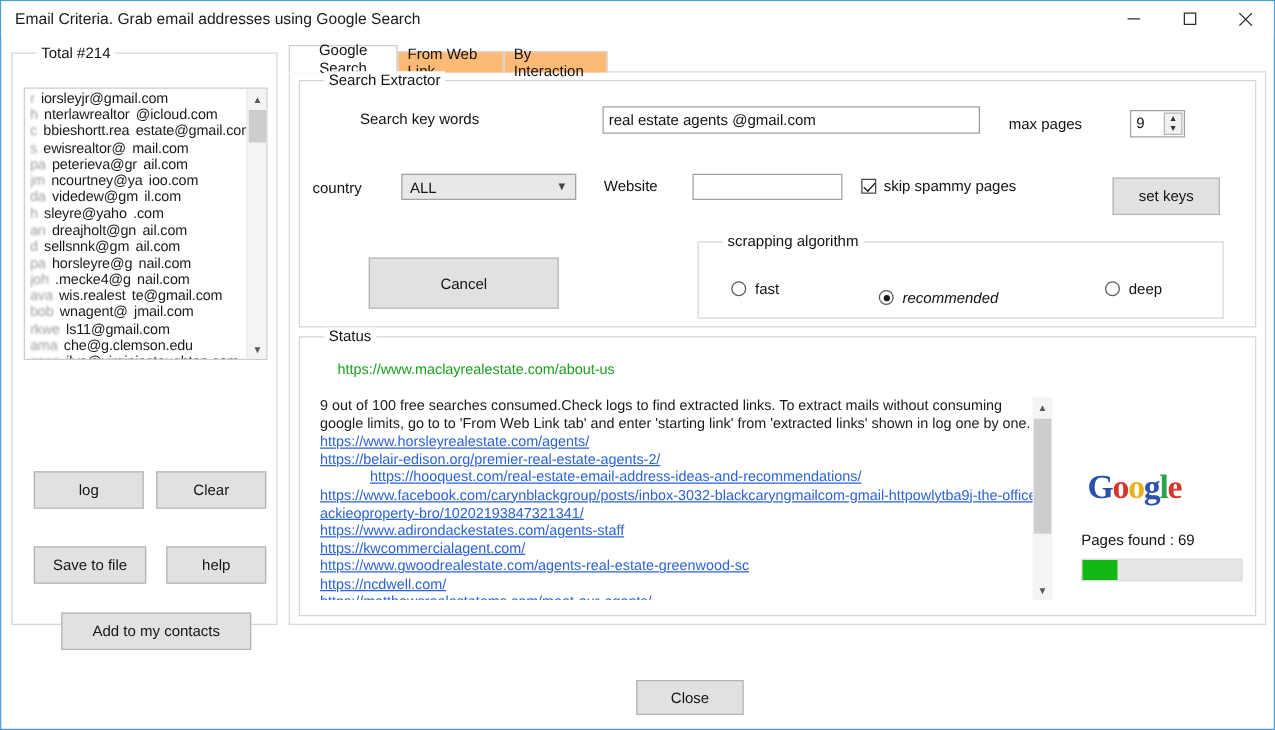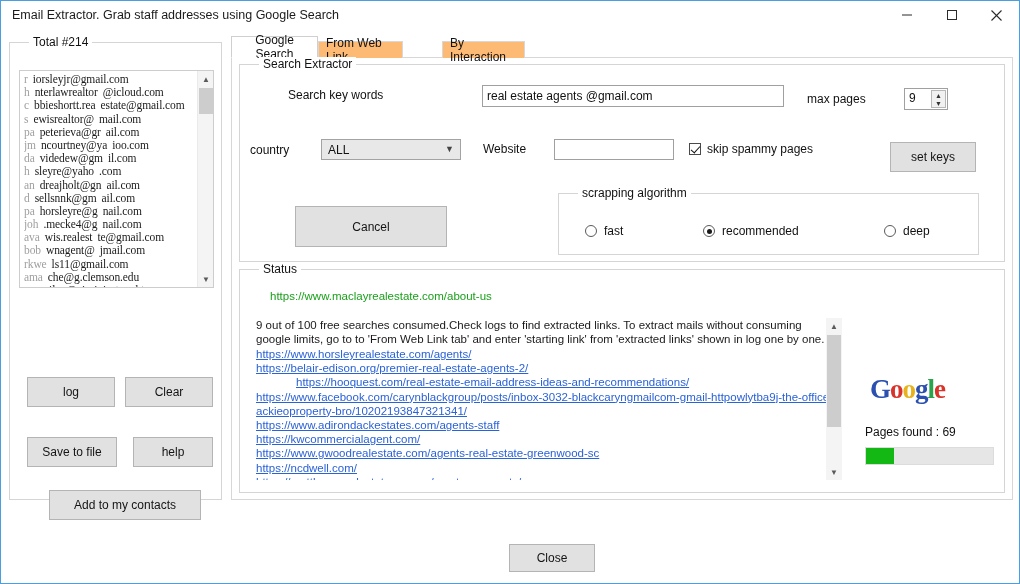--- a/index.html
+++ b/index.html
@@ -76,21 +76,20 @@
 
   #email-list {
     position: absolute;
     left: 9px; top: 27px;
     width: 195px;
     height: 218px;
     border: 1px solid #cdcdcd;
     background: #ffffff;
     box-sizing: border-box;
     overflow: hidden;
-    font-family: Liberation Serif, serif;
   }
   #email-items {
     position: absolute;
     left: 0; top: 2px;
     width: 180px;
     padding-left: 4px;
   }
   .email-row {
     height: 13.2px;
     line-height: 13.2px;
@@ -325,21 +324,21 @@
   }
   .rbox.on::after {
     content: "";
     position: absolute;
     left: 2.5px; top: 2.5px;
     width: 5px; height: 5px;
     border-radius: 50%;
     background: #1a1a1a;
   }
   #radio-fast  { left: 26px; top: 30px; }
-  #radio-rec   { left: 144px; top: 30px; }
+  #radio-rec   { left: 144px; top: 37px; font-style: italic; }
   #radio-deep  { left: 325px; top: 30px; }
 
   
   #status-group { left: 238px; top: 268px; width: 766px; height: 224px; }
 
   #status-current {
     position: absolute;
     left: 30px; top: 20px;
     font-size: 11.5px;
     color: #1aa01a;
@@ -416,21 +415,21 @@
     left: 508px; top: 543px;
     width: 86px; height: 28px;
   }
 </style>
 </head>
 <body>
 
 <div id="app">
 
   <div id="titlebar">
-    <div id="title-text">Email Extractor. Grab staff addresses using Google Search</div>
+    <div id="title-text">Email Criteria. Grab email addresses using Google Search</div>
 
     <div class="wbtn" id="btn-min">
       <span>
         <svg width="12" height="12" viewBox="0 0 12 12">
             <line x1="1" y1="6" x2="11" y2="6" stroke="#2b2b2b" stroke-width="1"></line>
           </svg>
       </span>
     </div>
     <div class="wbtn" id="btn-max">
       <span>
@@ -484,21 +483,21 @@
     <div class="btn" id="btn-savefile">Save to file</div>
     <div class="btn" id="btn-help">help</div>
     <div class="btn" id="btn-contacts">Add to my contacts</div>
   </div>
 
   <div id="tabpanel"></div>
 
   <div id="tabstrip">
     <div class="tab active" style="left:0px;width:87px;text-align:center;">Google Search</div>
     <div class="tab" style="left:87px;width:85px;">From Web Link</div>
-    <div class="tab" style="left:172px;width:83px;margin-left:39px;">By Interaction</div>
+    <div class="tab" style="left:172px;width:83px;">By Interaction</div>
   </div>
 
   <div class="group" id="criteria-group">
     <div class="glabel">Search Extractor</div>
   </div>
 
   <div class="flabel" id="lbl-keywords">Search key words</div>
   <div class="tinput" id="in-keywords">real estate agents @gmail.com</div>
 
   <div class="flabel" id="lbl-maxpages">max pages</div>

